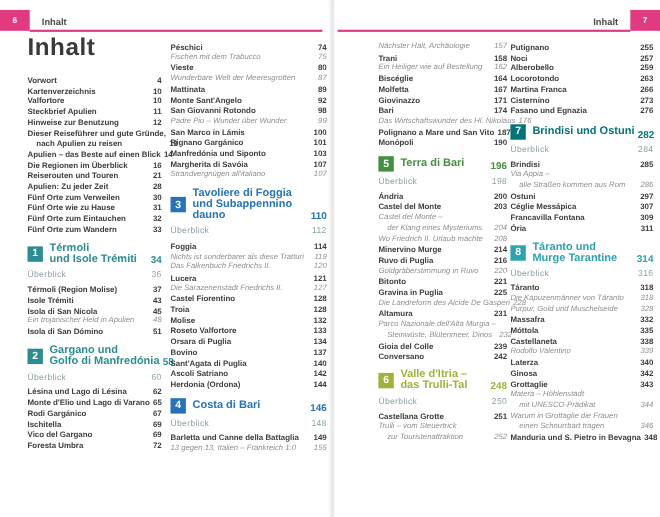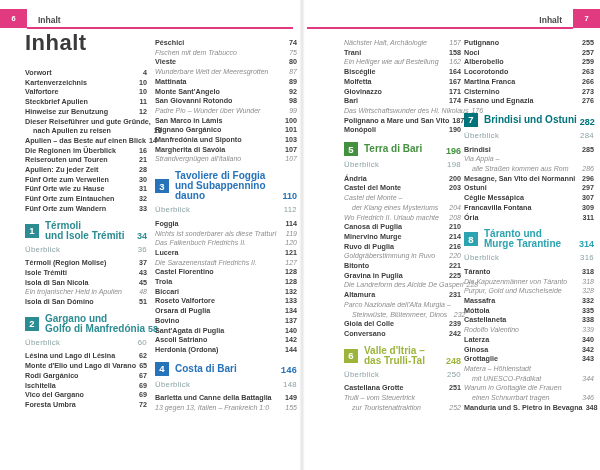--- a/index.html
+++ b/index.html
@@ -379,21 +379,21 @@
         <div class="pg">128</div>
       </div>
       <div class="row">
         <div class="lbl">
           <div class="l1">Troia</div>
         </div>
         <div class="pg">128</div>
       </div>
       <div class="row">
         <div class="lbl">
-          <div class="l1">Biccari</div>
+          <div class="l1">Molise</div>
         </div>
         <div class="pg">132</div>
       </div>
       <div class="row">
         <div class="lbl">
           <div class="l1">Roseto Valfortore</div>
         </div>
         <div class="pg">133</div>
       </div>
       <div class="row">
@@ -426,21 +426,21 @@
         </div>
         <div class="pg">144</div>
       </div>
       <div class="section-head">
         <div class="sec-left">
           <div class="sec-num" style="background: rgb(38, 115, 186);">4</div>
           <div class="sec-title" style="color: rgb(38, 115, 186);">
             <div>Costa di Bari</div>
           </div>
         </div>
-        <div class="sec-page" style="color: rgb(38, 115, 186); font-family: Liberation Mono, monospace;">146</div>
+        <div class="sec-page" style="color: rgb(38, 115, 186);">146</div>
       </div>
       <div class="row overview">
         <div class="lbl">Überblick</div>
         <div class="pg">148</div>
       </div>
       <div class="row">
         <div class="lbl">
           <div class="l1">Barletta und Canne della Battaglia</div>
         </div>
         <div class="pg">149</div>
@@ -543,26 +543,20 @@
           <div class="l1">Castel del Monte –</div>
           <div class="l2">der Klang eines Mysteriums</div>
         </div>
         <div class="pg">204</div>
       </div>
       <div class="row italic">
         <div class="lbl">
           <div class="l1">Wo Friedrich II. Urlaub machte</div>
         </div>
         <div class="pg">208</div>
-      </div>
-      <div class="row">
-        <div class="lbl">
-          <div class="l1">Canosa di Puglia</div>
-        </div>
-        <div class="pg">210</div>
       </div>
       <div class="row">
         <div class="lbl">
           <div class="l1">Minervino Murge</div>
         </div>
         <div class="pg">214</div>
       </div>
       <div class="row">
         <div class="lbl">
           <div class="l1">Ruvo di Puglia</div>
@@ -710,26 +704,20 @@
       </div>
       <div class="row italic">
         <div class="lbl">
           <div class="l1">Via Appia –</div>
           <div class="l2">alle Straßen kommen aus Rom</div>
         </div>
         <div class="pg">286</div>
       </div>
       <div class="row">
         <div class="lbl">
-          <div class="l1">Mesagne, San Vito dei Normanni</div>
-        </div>
-        <div class="pg">296</div>
-      </div>
-      <div class="row">
-        <div class="lbl">
           <div class="l1">Ostuni</div>
         </div>
         <div class="pg">297</div>
       </div>
       <div class="row">
         <div class="lbl">
           <div class="l1">Céglie Messápica</div>
         </div>
         <div class="pg">307</div>
       </div>

